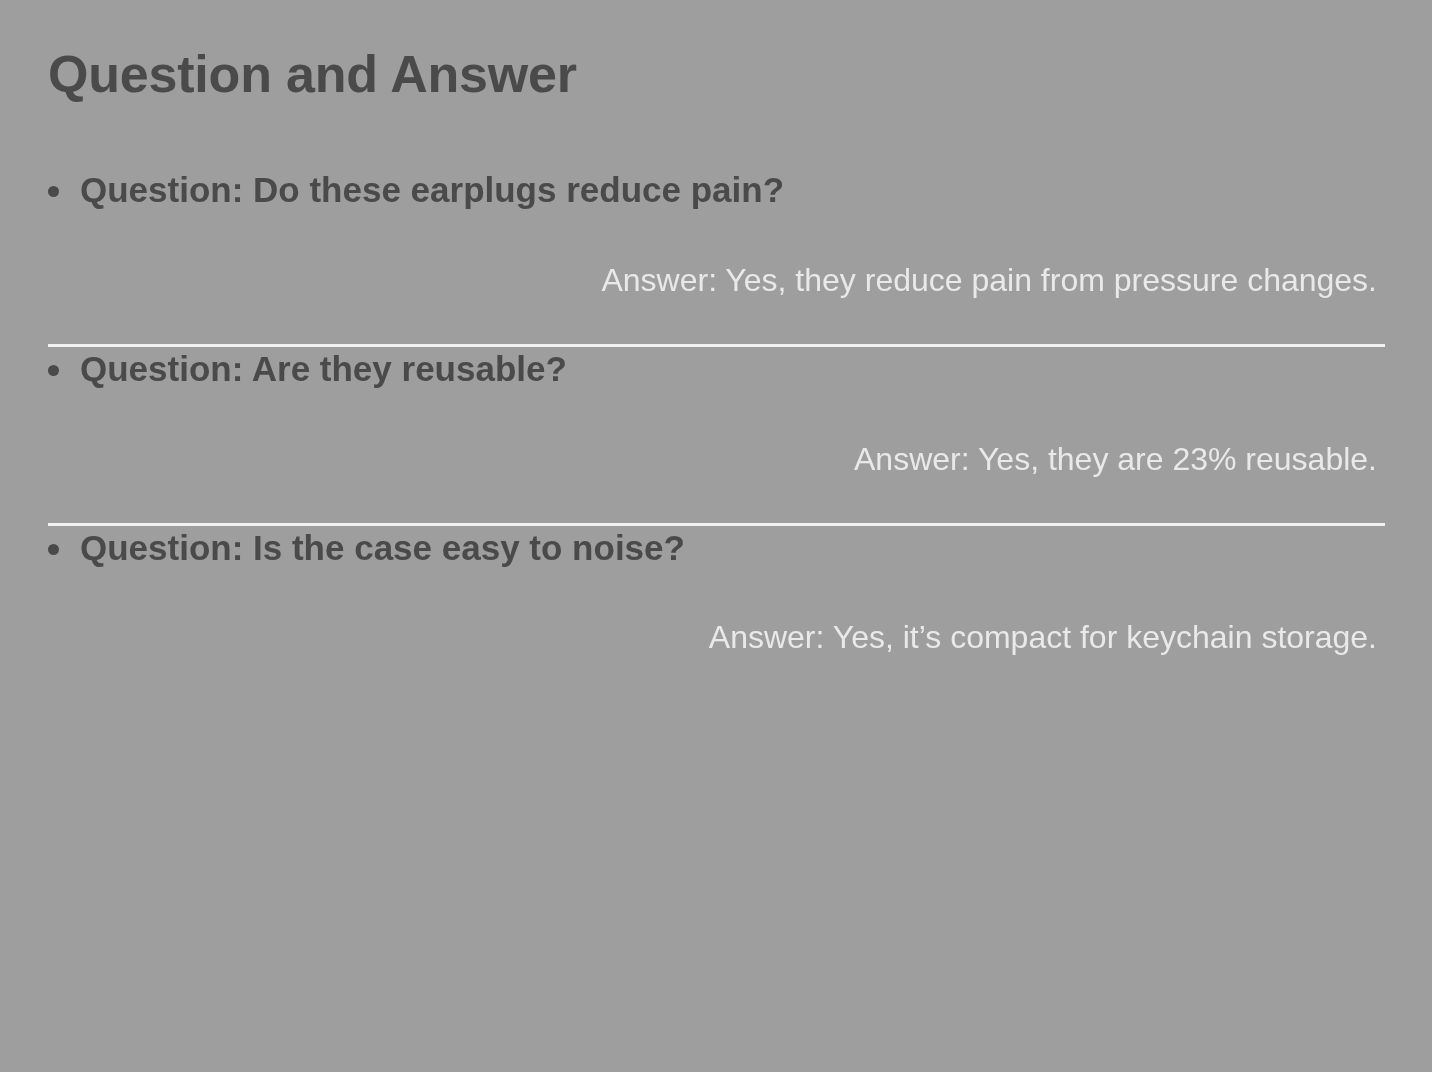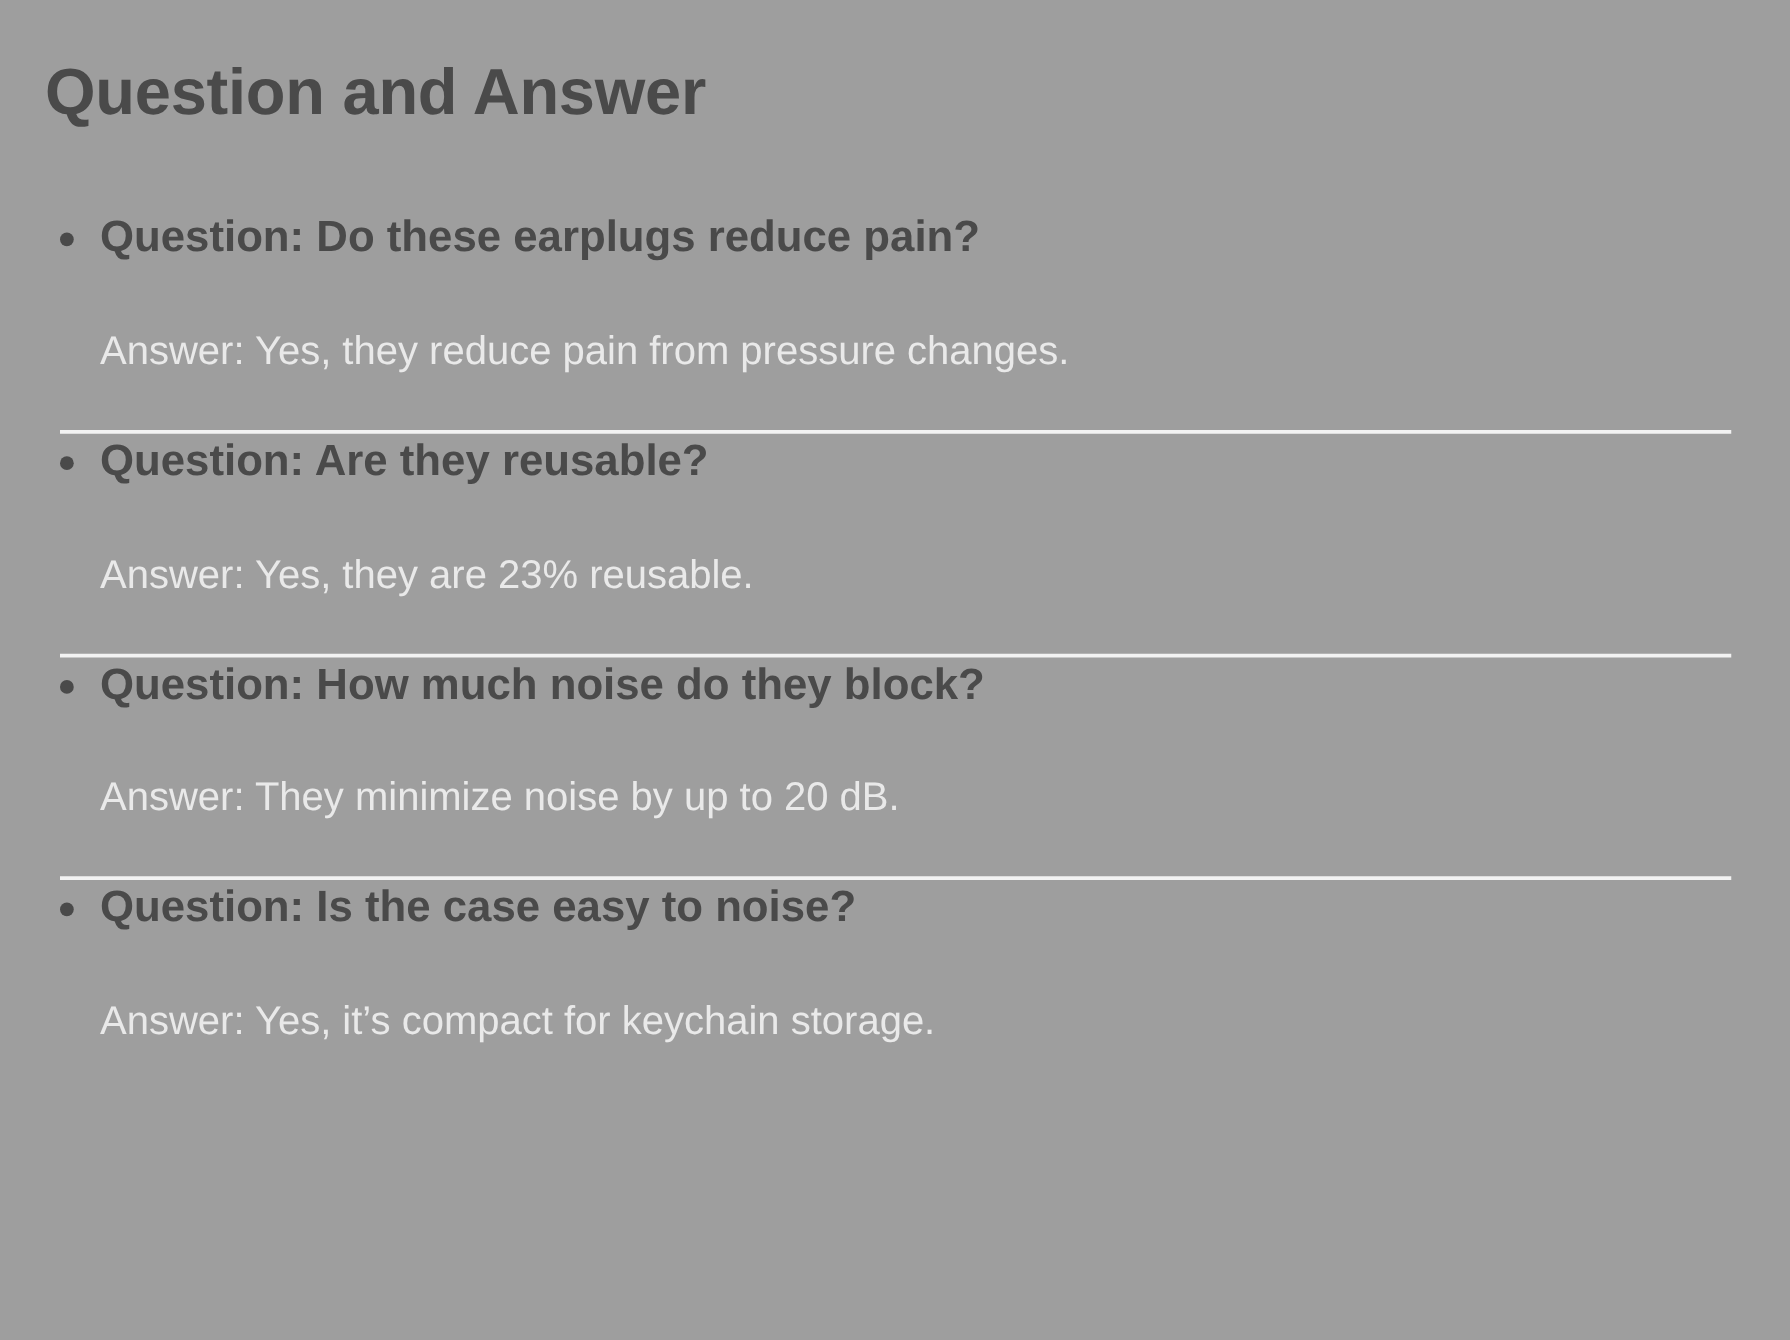--- a/index.html
+++ b/index.html
@@ -15,21 +15,21 @@
   }
   .page {
     width: 1432px;
     height: 1072px;
     box-sizing: border-box;
     padding: 0;
     position: relative;
   }
   .page-title {
     position: absolute;
-    left: 36px;
+    left: 48px;
     top: 46px;
     font-size: 52px;
     font-weight: bold;
     color: #4a4a4a;
     letter-spacing: -0.2px;
     line-height: 1.1;
     white-space: nowrap;
   }
   .qa-list {
     position: absolute;
@@ -61,20 +61,21 @@
   }
   .qa-answer {
     padding-left: 80px;
     padding-right: 55px;
     margin-top: 48px;
     font-size: 32px;
     font-weight: normal;
     color: #e9e9e9;
     line-height: 1.25;
     white-space: nowrap;
+    text-align: right;
   }
   .qa-divider {
     margin-left: 48px;
     margin-top: 44px;
     width: 1337px;
     height: 3px;
     background: #f2f2f2;
   }
   .qa-item + .qa-item {
   }
@@ -99,28 +100,20 @@
 
     <div class="qa-item">
       <div class="qa-question">
         <span class="bullet-icon"></span>
         <span>Question: Are they reusable?</span>
       </div>
       <div class="qa-answer">Answer: Yes, they are 23% reusable.</div>
       <div class="qa-divider"></div>
     </div>
 
-    <div class="qa-item">
-      <div class="qa-question">
-        <span class="bullet-icon"></span>
-        <span>Question: How much noise do they block?</span>
-      </div>
-      <div class="qa-answer">Answer: They minimize noise by up to 20 dB.</div>
-      <div class="qa-divider"></div>
-    </div>
 
     <div class="qa-item">
       <div class="qa-question">
         <span class="bullet-icon"></span>
         <span>Question: Is the case easy to noise?</span>
       </div>
       <div class="qa-answer">Answer: Yes, it’s compact for keychain storage.</div>
     </div>
 
   </div>

